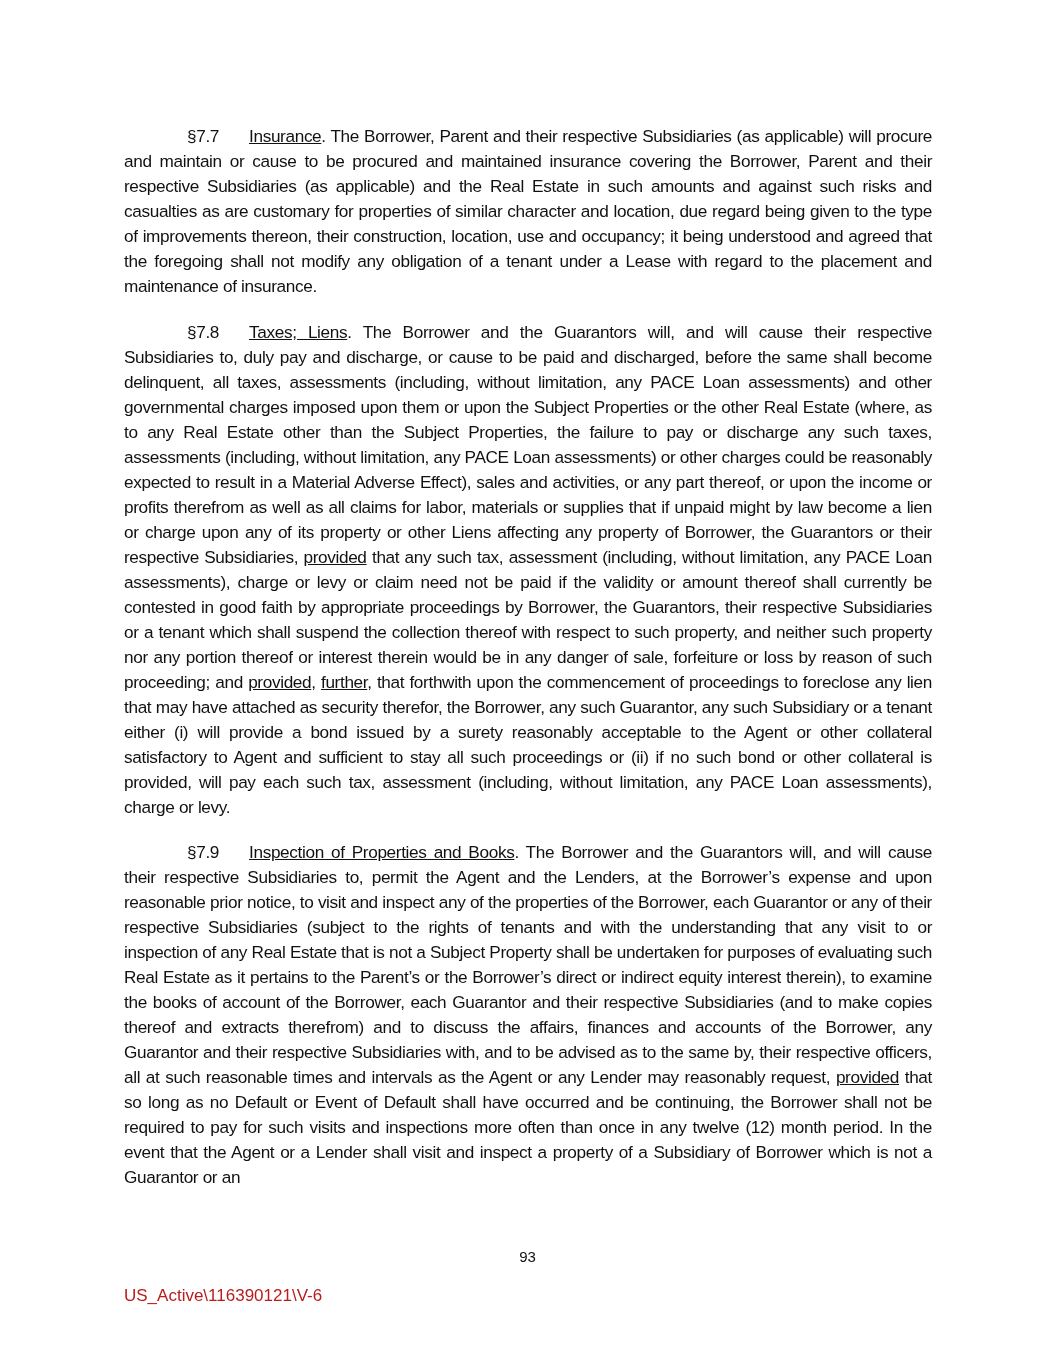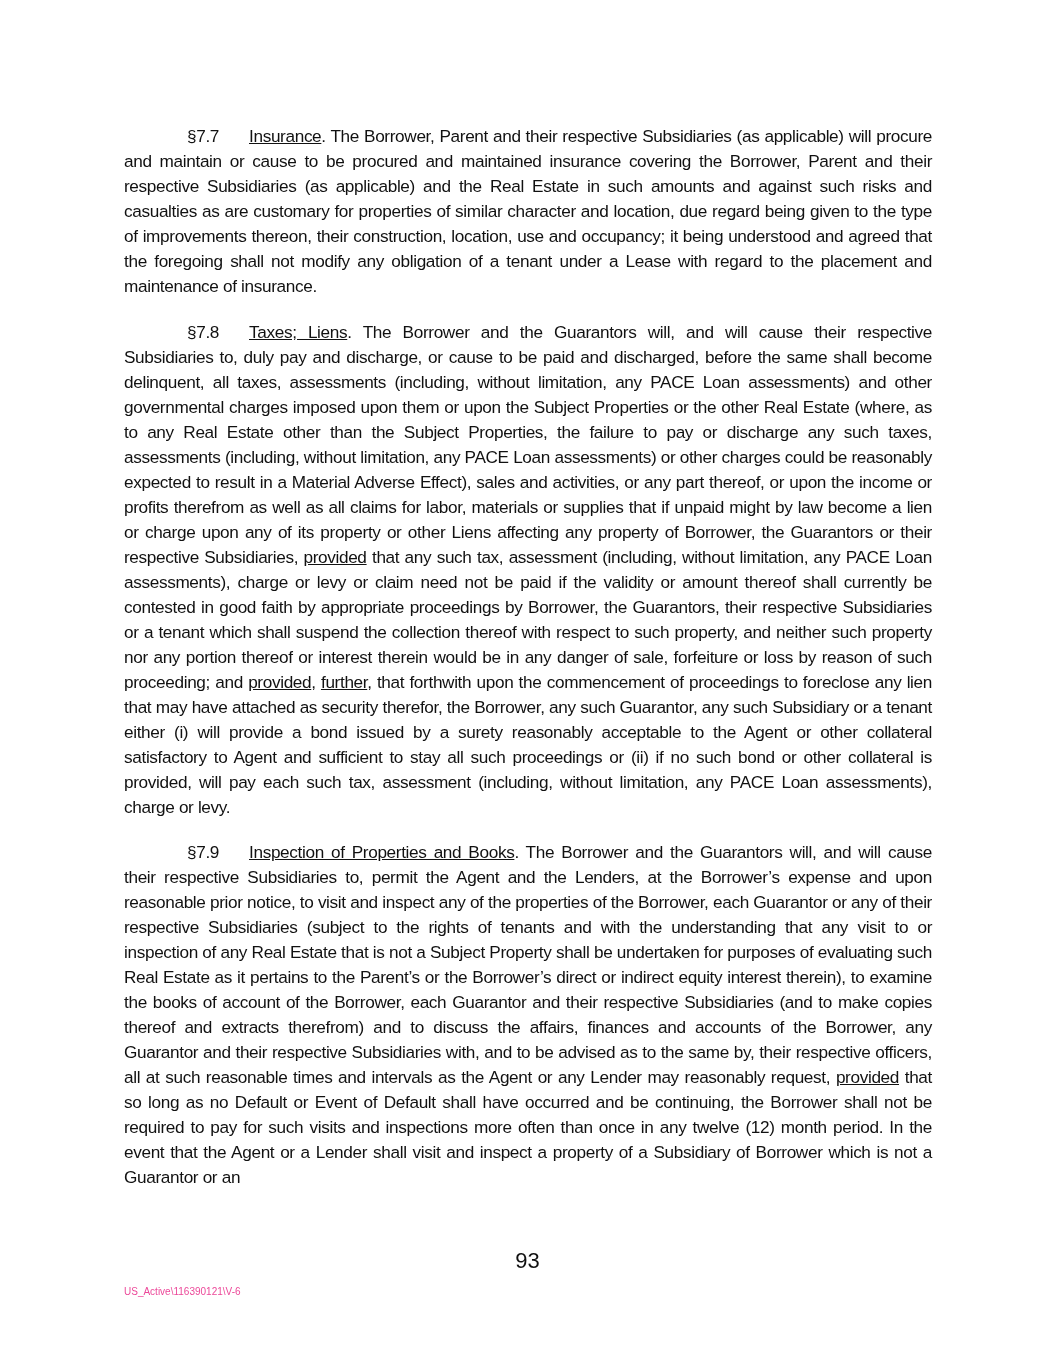--- a/index.html
+++ b/index.html
@@ -35,28 +35,28 @@
     margin-left: 63px;
     width: 62px;
   }
   .u { text-decoration: underline; }
   .page-number {
     position: absolute;
     left: 0;
     width: 1055px;
     top: 1248px;
     text-align: center;
-    font-size: 22px;
+    font-size: 15px;
   }
   .footer-id {
     position: absolute;
     left: 124px;
     top: 1286px;
-    font-size: 10px;
-    color: #ec4899;
+    font-size: 17px;
+    color: #b91c1c;
   }
 </style>
 </head>
 <body>
 
 <div class="page">
 
   <p class="para"><span class="sec-num">§7.7</span><span class="u">Insurance</span><span>.  The Borrower, Parent and their respective Subsidiaries (as applicable) will procure and maintain or cause to be procured and maintained insurance covering the Borrower, Parent and their respective Subsidiaries (as applicable) and the Real Estate in such amounts and against such risks and casualties as are customary for properties of similar character and location, due regard being given to the type of improvements thereon, their construction, location, use and occupancy; it being understood and agreed that the foregoing shall not modify any obligation of a tenant under a Lease with regard to the placement and maintenance of insurance.</span></p>
 
   <p class="para"><span class="sec-num">§7.8</span><span class="u">Taxes; Liens</span><span>.  The Borrower and the Guarantors will, and will cause their respective Subsidiaries to, duly pay and discharge, or cause to be paid and discharged, before the same shall become delinquent, all taxes, assessments (including, without limitation, any PACE Loan assessments) and other governmental charges imposed upon them or upon the Subject Properties or the other Real Estate (where, as to any Real Estate other than the Subject Properties, the failure to pay or discharge any such taxes, assessments (including, without limitation, any PACE Loan assessments) or other charges could be reasonably expected to result in a Material Adverse Effect), sales and activities, or any part thereof, or upon the income or profits therefrom as well as all claims for labor, materials or supplies that if unpaid might by law become a lien or charge upon any of its property or other Liens affecting any property of Borrower, the Guarantors or their respective Subsidiaries, </span><span class="u">provided</span><span> that any such tax, assessment (including, without limitation, any PACE Loan assessments), charge or levy or claim need not be paid if the validity or amount thereof shall currently be contested in good faith by appropriate proceedings by Borrower, the Guarantors, their respective Subsidiaries or a tenant which shall suspend the collection thereof with respect to such property, and neither such property nor any portion thereof or interest therein would be in any danger of sale, forfeiture or loss by reason of such proceeding; and </span><span class="u">provided</span><span>, </span><span class="u">further</span><span>, that forthwith upon the commencement of proceedings to foreclose any lien that may have attached as security therefor, the Borrower, any such Guarantor, any such Subsidiary or a tenant either (i) will provide a bond issued by a surety reasonably acceptable to the Agent or other collateral satisfactory to Agent and sufficient to stay all such proceedings or (ii) if no such bond or other collateral is provided, will pay each such tax, assessment (including, without limitation, any PACE Loan assessments), charge or levy.</span></p>

